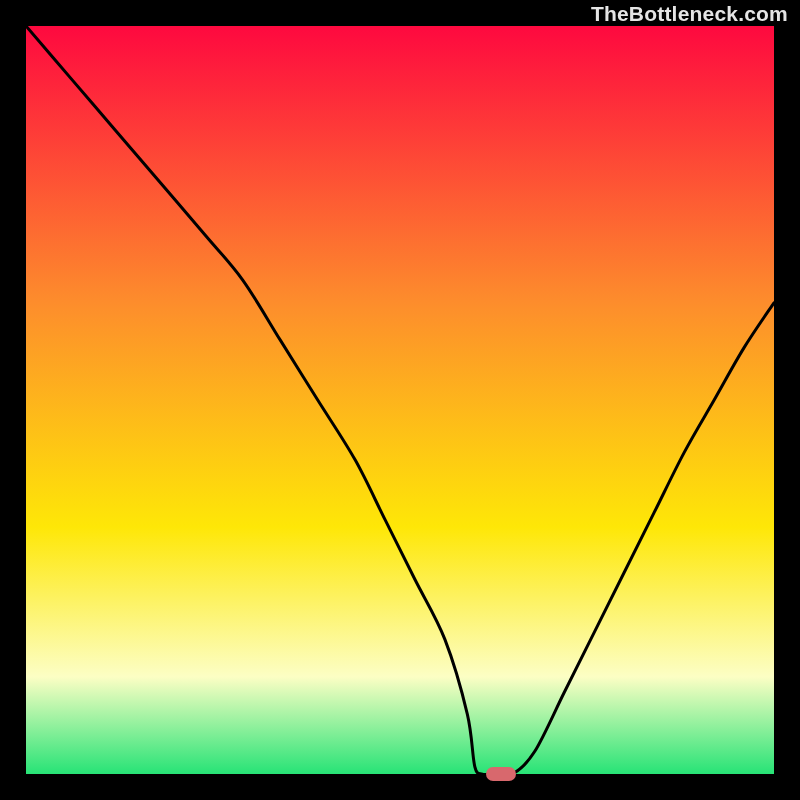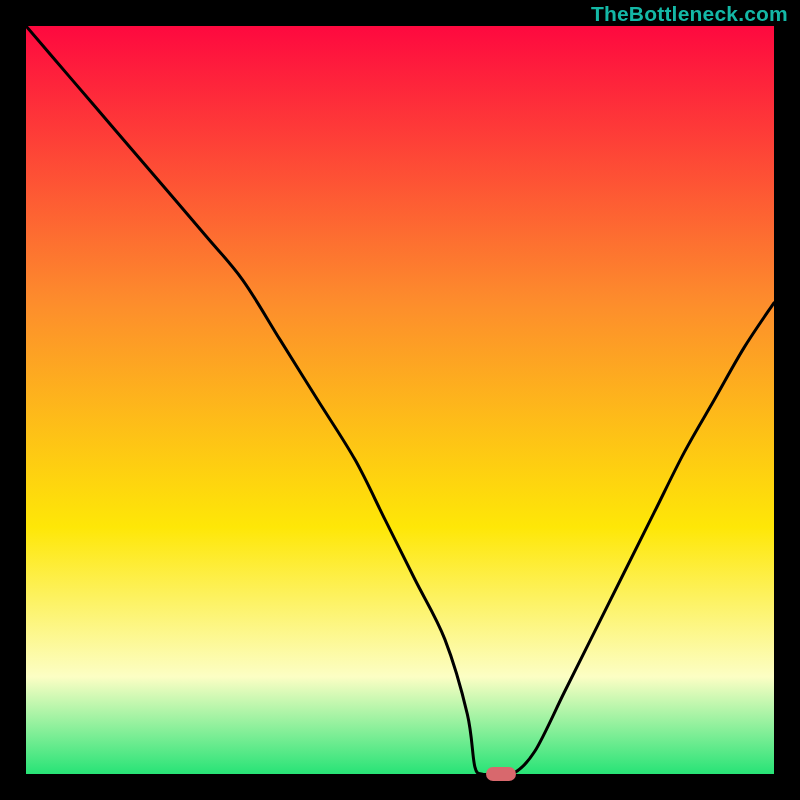--- a/index.html
+++ b/index.html
@@ -13,21 +13,21 @@
   .frame {
     position: relative;
     width: 800px;
     height: 800px;
     background: #000;
   }
   .watermark {
     position: absolute;
     top: 2px;
     right: 12px;
-    color: #14b8a6;
+    color: #e5e5e5;
     font-family: Arial, Helvetica, sans-serif;
     font-size: 21px;
     font-weight: 600;
     letter-spacing: 0.2px;
     z-index: 3;
   }
   svg.plot {
     position: absolute;
     left: 26px;
     top: 26px;

